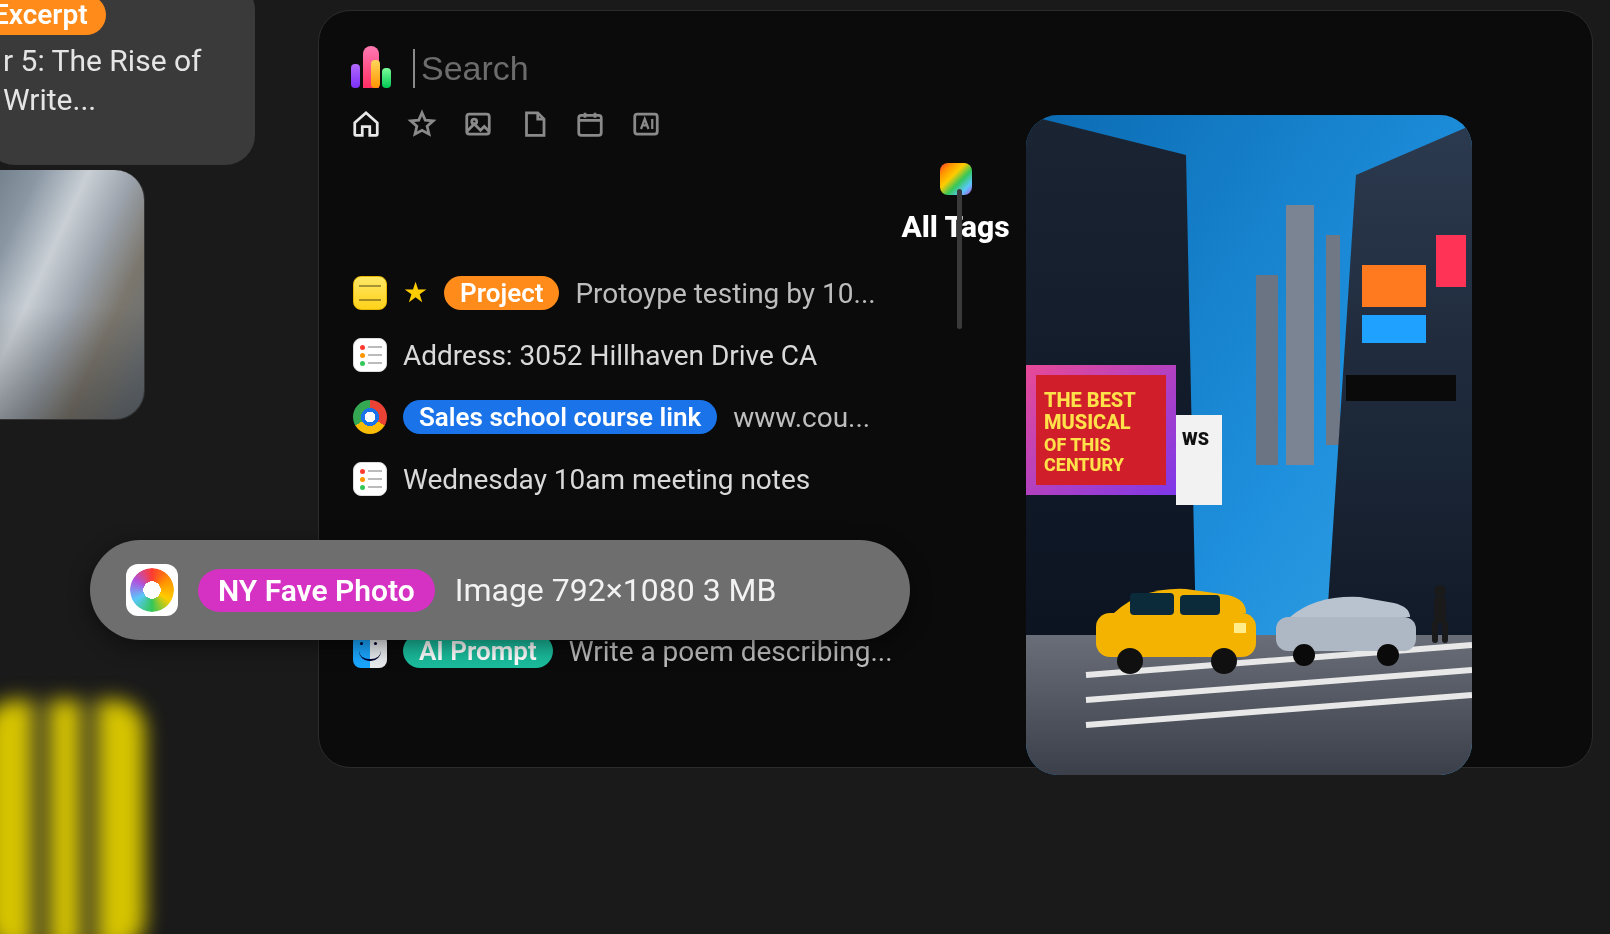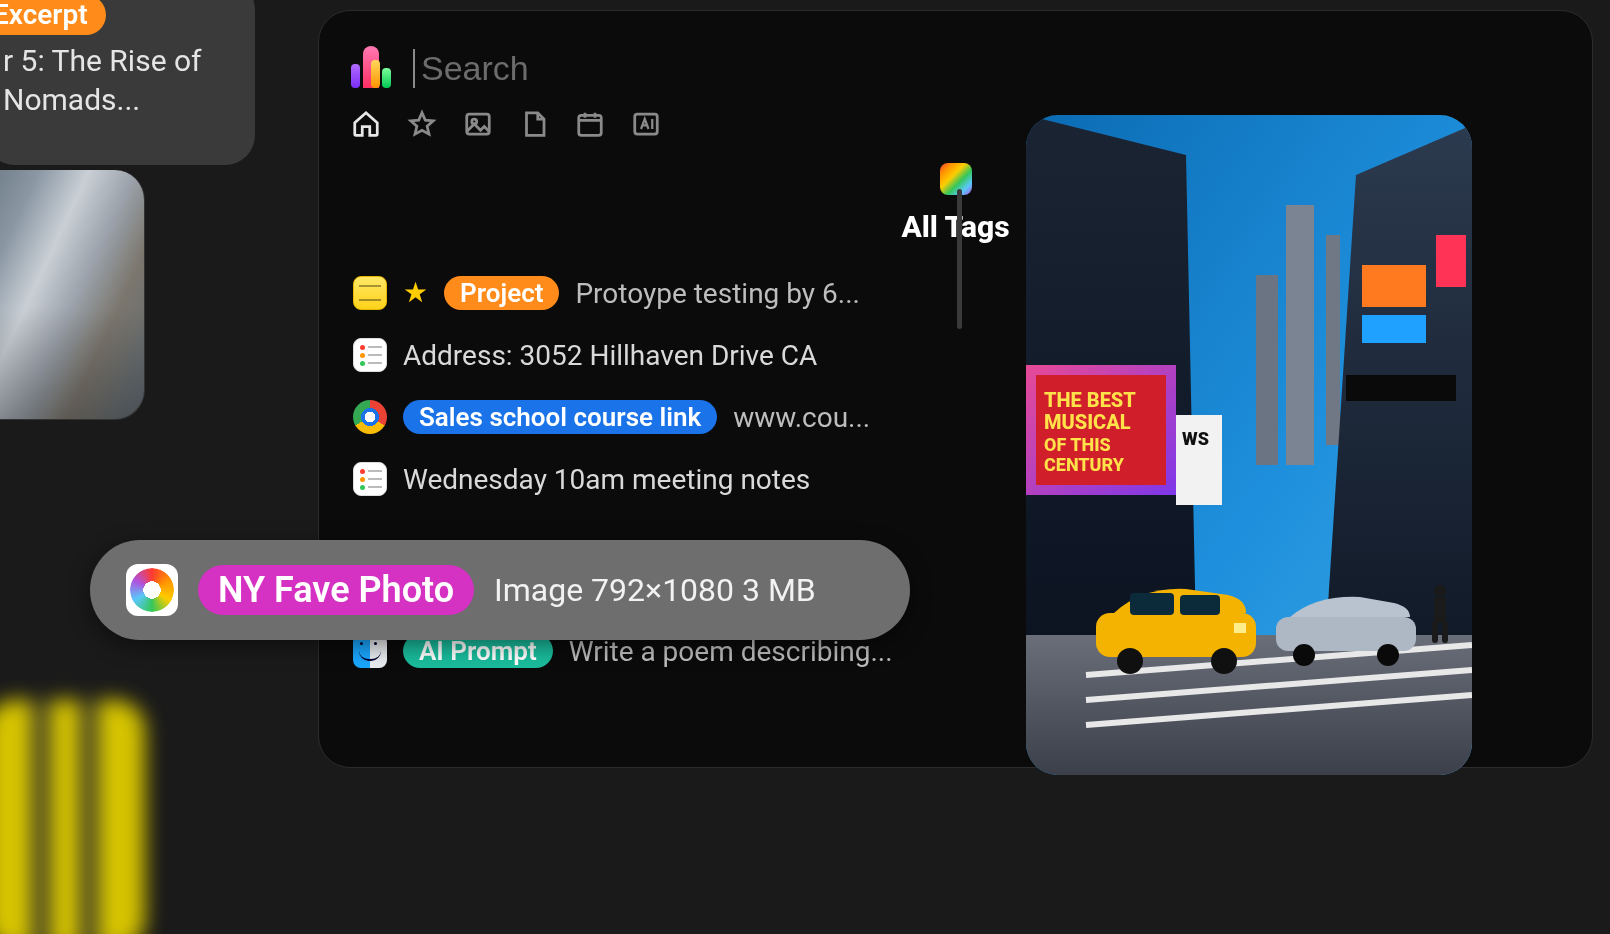--- a/index.html
+++ b/index.html
@@ -108,21 +108,21 @@
   .app-finder::before { content:""; position:absolute; left:7px; top:8px; width:3px; height:3px; background:#003; border-radius:50%; box-shadow: 14px 0 0 #003; }
   .app-finder::after { content:""; position:absolute; left:6px; bottom:7px; width:22px; height:8px; border-bottom:2px solid #003; border-radius:0 0 12px 12px; }
 
   .star { color:#ffcc00; font-size:28px; line-height:1; }
 
   .pill { display:inline-flex; align-items:center; border-radius:999px; padding: 2px 16px; font-size:26px; font-weight:600; color:#fff; }
   .pill.orange { background:#ff8c1a; }
   .pill.blue { background:#1a73e8; }
   .pill.magenta { background:#d531c3; }
   .pill.teal { background:#1abc9c; }
-  .pill.big { font-size:36px; padding:4px 20px; }
+  .pill.big { font-size:30px; padding:4px 20px; }
 
   .scroll-thumb { position:absolute; right:630px; top:178px; width:5px; height:140px; background:#3a3a3a; border-radius:3px; }
 
   
   .float-row {
     position:absolute; left:90px; top:540px; width:820px; height:100px;
     background:#6e6e6e; border-radius:999px; display:flex; align-items:center; gap:20px;
     padding: 0 30px 0 36px; box-shadow: 0 6px 22px rgba(0,0,0,.45);
     font-size:32px; color:#f2f2f2;
   }
@@ -133,21 +133,21 @@
   .preview { width:100%; height:100%; display:block; }
 
   
   .status { position:absolute; left:0; right:0; bottom:0; height:72px; border-top:1px solid #262626; display:flex; gap:44px; align-items:center; justify-content:center; color:#8a8a8a; font-size:26px; }
 </style>
 </head>
 <body>
 
 <div class="bg-peek-card">
   <span class="pill">Excerpt</span><br>
-  <span>r 5: The Rise of Nomads...</span>
+  <span>r 5: The Rise of Write...</span>
 </div>
 <div class="bg-img-a"></div>
 <div class="bg-img-b-wrap">
     <div class="bg-img-b"></div>
   </div>
 
 <div class="window">
   <div class="header">
     <div class="logo">
       <svg viewBox="0 0 44 44">
@@ -209,21 +209,21 @@
     <span>All Tags</span>
   </div>
 
   <div class="content">
     <div class="list">
 
       <div class="row">
         <div class="app-icon app-notes"></div>
         <span class="star">★</span>
         <span class="pill orange">Project</span>
-        <span class="tail gray">Protoype testing by 6...</span>
+        <span class="tail gray">Protoype testing by 10...</span>
       </div>
 
       <div class="row">
         <div class="app-icon app-reminders"></div>
         <span class="tail">Address: 3052 Hillhaven Drive CA</span>
       </div>
 
       <div class="row">
         <div class="app-icon app-chrome"></div>
         <span class="pill blue">Sales school course link</span>

